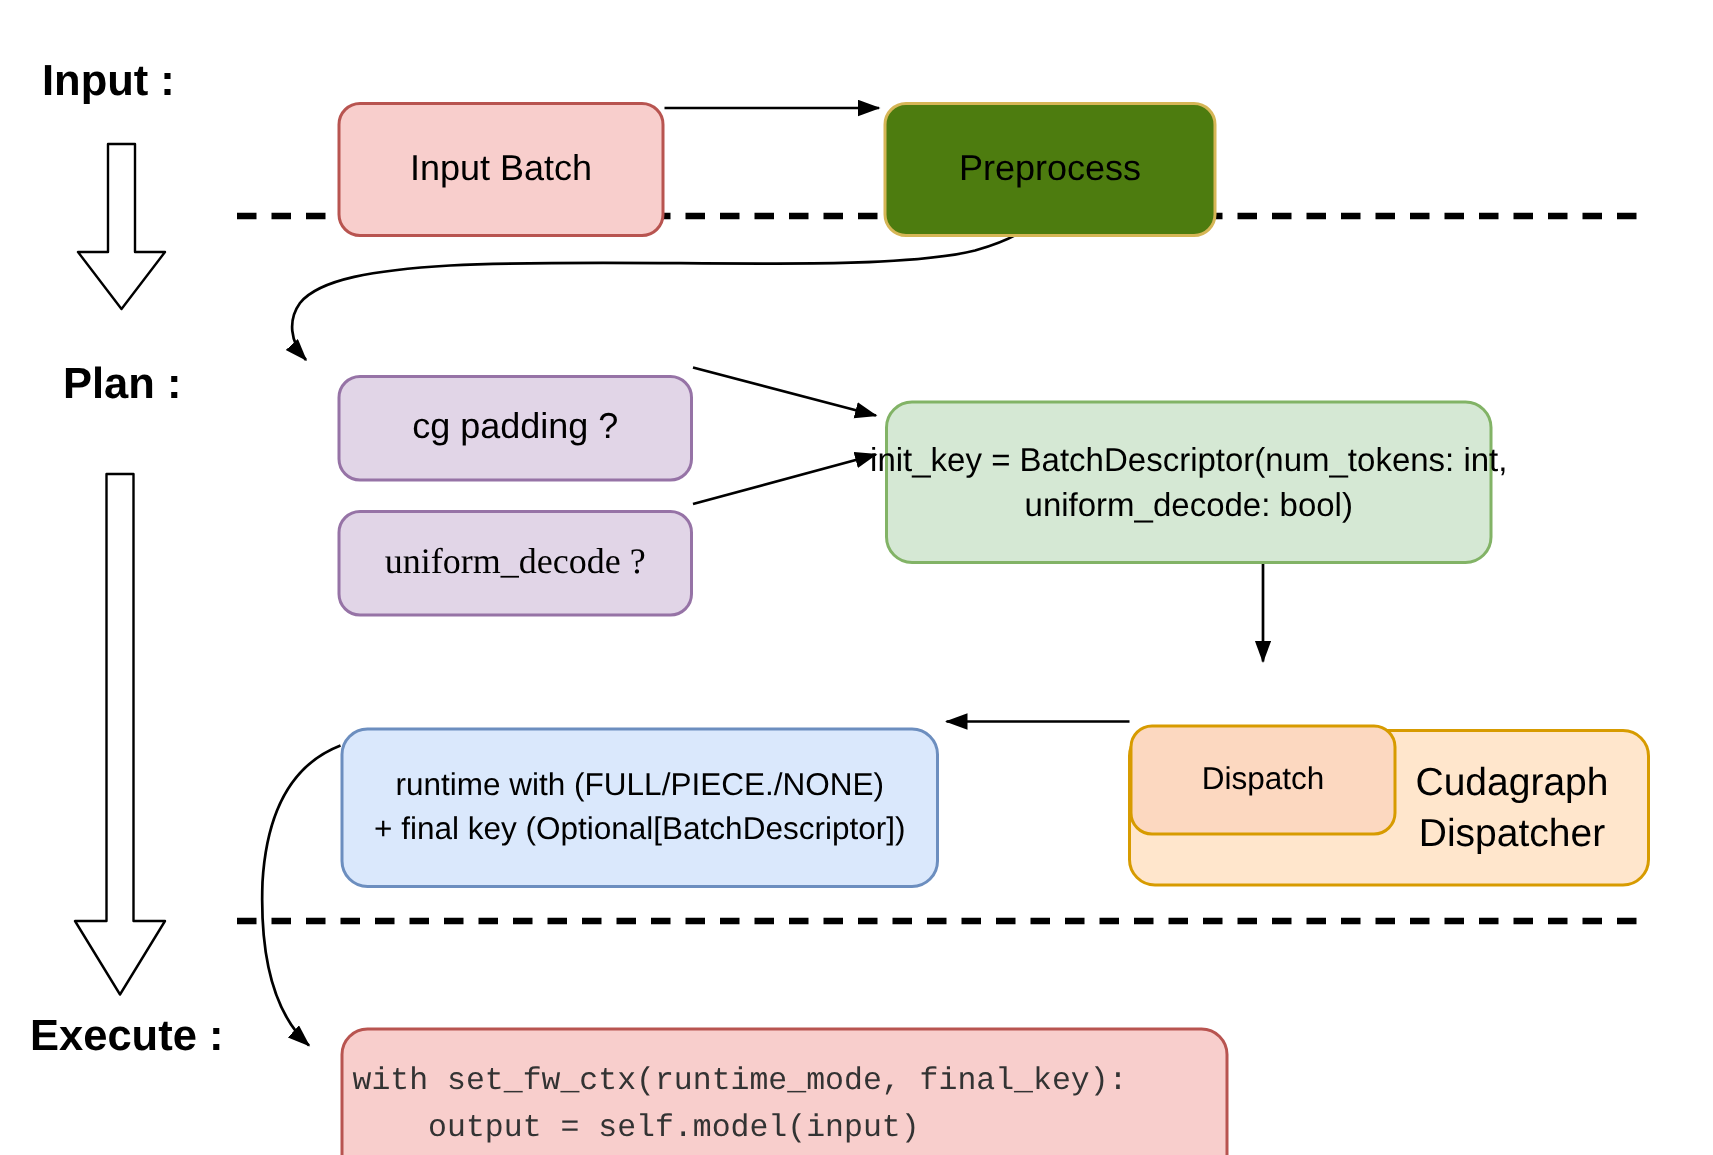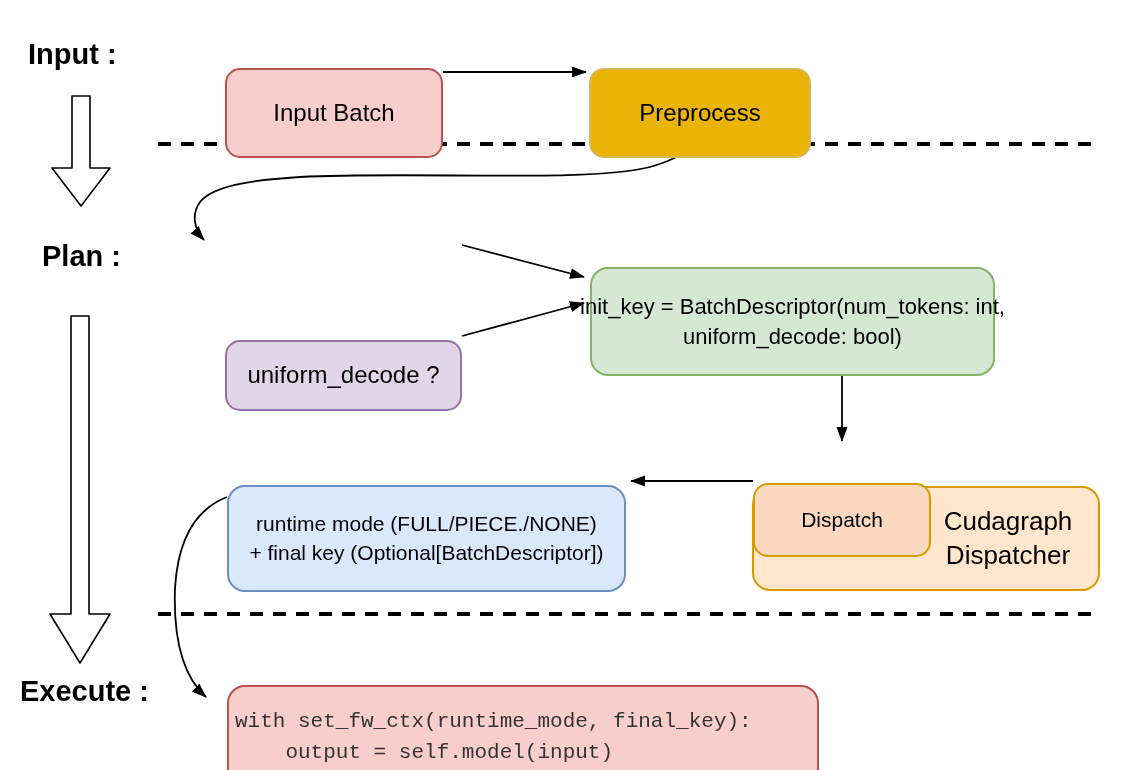--- a/index.html
+++ b/index.html
@@ -11,21 +11,21 @@
   .section-label{
     position:absolute;font-weight:700;font-size:29px;color:#000;white-space:nowrap;
   }
   .node{
     position:absolute;box-sizing:border-box;border-radius:15px;border:2px solid #000;
     display:flex;flex-direction:column;align-items:center;justify-content:center;
     text-align:center;color:#000;line-height:1.35;margin-top:40px;
   }
   .node span{display:block;white-space:nowrap;}
   .red   {background:#F8CECC;border-color:#B85450;}
-  .yellow{background:#eab308;border-color:#D6B656;}
+  .yellow{background:#4d7c0f;border-color:#D6B656;}
   .purple{background:#E1D5E7;border-color:#9673A6;}
   .green {background:#D5E8D4;border-color:#82B366;}
   .blue  {background:#DAE8FC;border-color:#6C8EBF;}
   .orange-light{background:#FFE6CC;border-color:#D79B00;}
   .orange-dark {background:#FCD8C0;border-color:#D79B00;}
   .fs24{font-size:24px;}
   .fs21{font-size:21px;}
   .code-box{
     align-items:flex-start;justify-content:center;border-radius:18px;
     font-family:"Liberation Mono", monospace;font-size:21px;color:#333;
@@ -71,32 +71,35 @@
   <div class="section-label" style="left:20px;top:675px;">Execute :</div>
 
   <div class="node red fs24" style="left:225px;top:28px;width:218px;height:90px;">
     <span>Input Batch</span>
   </div>
 
   <div class="node yellow fs24" style="left:589px;top:28px;width:222px;height:90px;">
     <span>Preprocess</span>
   </div>
 
+  <div class="node purple fs24" style="left:225px;top:210px;width:237px;height:71px;">
+    <span>cg padding ?</span>
+  </div>
 
-  <div class="node purple fs24" style="left:225px;top:300px;width:237px;height:71px;">
+  <div class="node purple fs24" style="left:225px;top:300px;width:237px;height:71px;font-family:Liberation Serif, serif;">
     <span>uniform_decode ?</span>
   </div>
 
   <div class="node green" style="left:590px;top:227px;width:405px;height:109px;font-size:22px;border-radius:18px;">
     <span>init_key = BatchDescriptor(num_tokens: int,</span>
     <span>uniform_decode: bool)</span>
   </div>
 
   <div class="node blue fs21" style="left:227px;top:445px;width:399px;height:107px;border-radius:18px;">
-    <span>runtime mode (FULL/PIECE./NONE)</span>
+    <span>runtime with (FULL/PIECE./NONE)</span>
     <span>+ final key (Optional[BatchDescriptor])</span>
   </div>
 
   <div class="node orange-light" style="left:752px;top:446px;width:348px;height:105px;border-radius:18px;">
     <div class="cuda-text">
       <span>Cudagraph</span>
       <span>Dispatcher</span>
     </div>
   </div>
 

